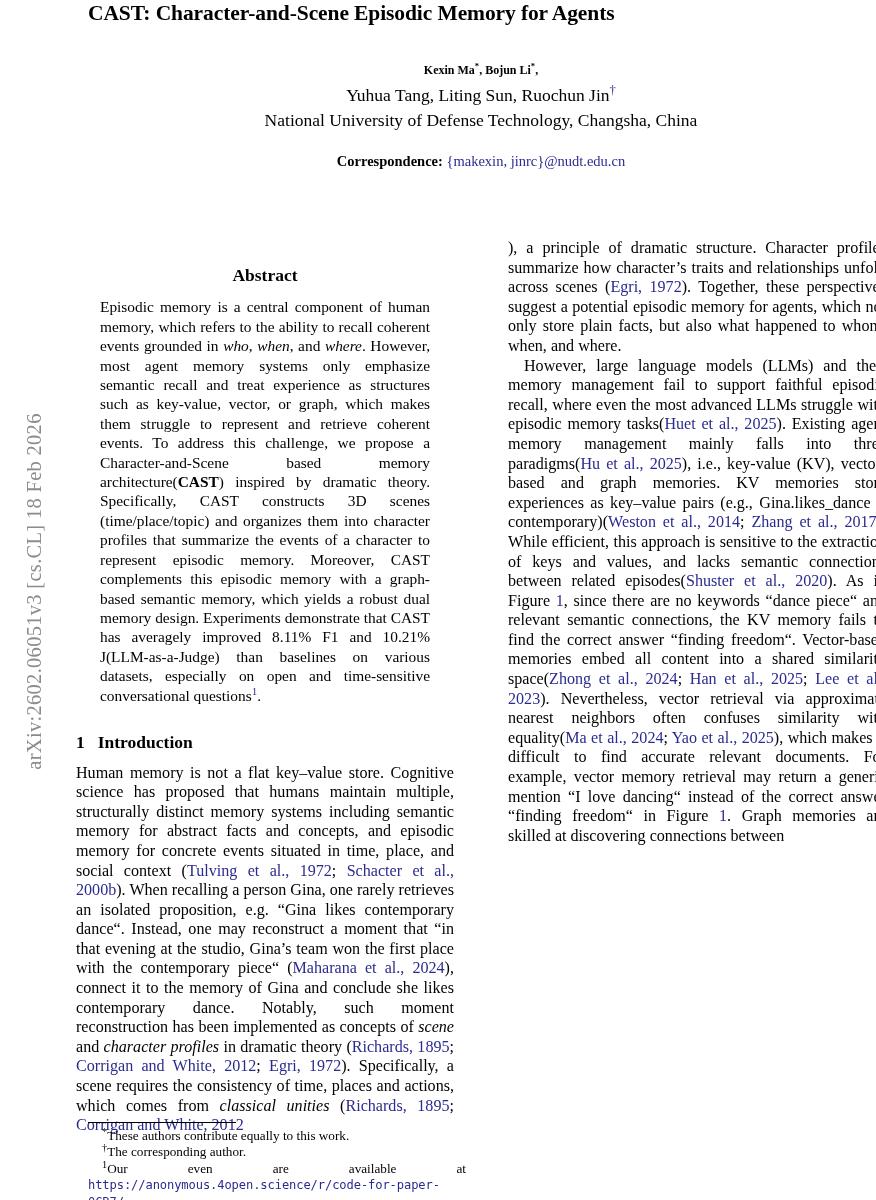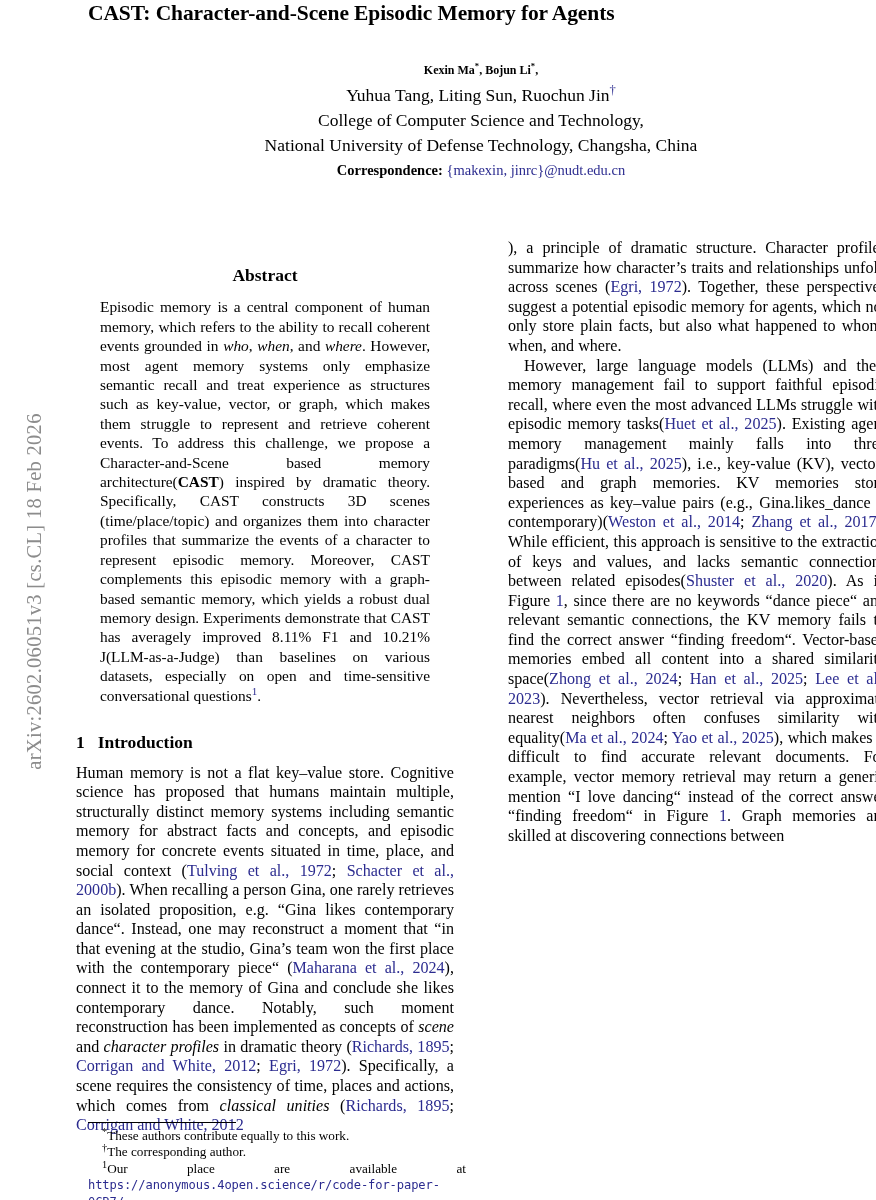--- a/index.html
+++ b/index.html
@@ -62,21 +62,21 @@
   }
   .auth-line-1 {
     font-size: 12px;
     font-weight: bold;
   }
   .auth-line-2, .auth-line-3, .auth-line-4 {
     font-size: 17.5px;
   }
   .corr-line {
     font-size: 14.5px;
-    margin-top: 0;
+    margin-top: 16px;
   }
   .corr-label { font-weight: bold; }
   sup.mark {
     font-size: 0.72em;
     vertical-align: super;
     line-height: 0;
   }
   sup.mark.blue { color: #2b2b8f; }
 
   .lnk { color: #2b2b8f; }
@@ -163,21 +163,20 @@
 
 <div id="arxiv-stamp">arXiv:2602.06051v3  [cs.CL]  18 Feb 2026</div>
 
 <div id="page">
 
   <div id="title">CAST: Character-and-Scene Episodic Memory for Agents</div>
 
   <div id="authors">
     <div class="auth-line-1"><span>Kexin Ma</span><sup class="mark">*</sup><span>, Bojun Li</span><sup class="mark">*</sup><span>,</span></div>
     <div class="auth-line-2"><span>Yuhua Tang, Liting Sun, Ruochun Jin</span><sup class="mark blue">†</sup></div>
-    <div class="auth-line-3">College of Computer Science and Technology,</div>
     <div class="auth-line-4">National University of Defense Technology, Changsha, China</div>
     <div class="corr-line"><span class="corr-label">Correspondence:</span> <span class="lnk">{makexin, jinrc}@nudt.edu.cn</span></div>
   </div>
 
   <div class="col" id="col-left">
 
     <div id="abstract-block">
       <div id="abstract-heading">Abstract</div>
       <div id="abstract-text"><span>Episodic memory is a central component of human memory, which refers to the ability to recall coherent events grounded in </span><i>who</i><span>, </span><i>when</i><span>, and </span><i>where</i><span>. However, most agent memory systems only emphasize semantic recall and treat experience as structures such as key-value, vector, or graph, which makes them struggle to represent and retrieve coherent events. To address this challenge, we propose a Character-and-Scene based memory architecture(</span><b>CAST</b><span>) inspired by dramatic theory. Specifically, CAST constructs 3D scenes (time/place/topic) and organizes them into character profiles that summarize the events of a character to represent episodic memory. Moreover, CAST complements this episodic memory with a graph-based semantic memory, which yields a robust dual memory design. Experiments demonstrate that CAST has averagely improved 8.11% F1 and 10.21% J(LLM-as-a-Judge) than baselines on various datasets, especially on open and time-sensitive conversational questions</span><sup class="mark blue">1</sup><span>.</span></div>
     </div>
@@ -190,16 +189,16 @@
 
   <div class="col" id="col-right">
     <p class="para first"><span>), a principle of dramatic structure. Character profiles summarize how character’s traits and relationships unfold across scenes (</span><span class="lnk">Egri, 1972</span><span>). Together, these perspectives suggest a potential episodic memory for agents, which not only store plain facts, but also what happened to whom, when, and where.</span><span></span></p>
     <p class="para"><span>However, large language models (LLMs) and their memory management fail to support faithful episodic recall, where even the most advanced LLMs struggle with episodic memory tasks(</span><span class="lnk">Huet et al., 2025</span><span>). Existing agent memory management mainly falls into three paradigms(</span><span class="lnk">Hu et al., 2025</span><span>), i.e., key-value (KV), vector-based and graph memories. KV memories store experiences as key–value pairs (e.g., Gina.likes_dance = contemporary)(</span><span class="lnk">Weston et al., 2014</span><span>; </span><span class="lnk">Zhang et al., 2017</span><span>). While efficient, this approach is sensitive to the extraction of keys and values, and lacks semantic connections between related episodes(</span><span class="lnk">Shuster et al., 2020</span><span>). As in Figure </span><span class="lnk">1</span><span>, since there are no keywords “dance piece“ and relevant semantic connections, the KV memory fails to find the correct answer “finding freedom“. Vector-based memories embed all content into a shared similarity space(</span><span class="lnk">Zhong et al., 2024</span><span>; </span><span class="lnk">Han et al., 2025</span><span>; </span><span class="lnk">Lee et al., 2023</span><span>). Nevertheless, vector retrieval via approximate nearest neighbors often confuses similarity with equality(</span><span class="lnk">Ma et al., 2024</span><span>; </span><span class="lnk">Yao et al., 2025</span><span>), which makes it difficult to find accurate relevant documents. For example, vector memory retrieval may return a generic mention “I love dancing“ instead of the correct answer “finding freedom“ in Figure </span><span class="lnk">1</span><span>. Graph memories are skilled at discovering connections between</span></p>
   </div>
 
   <div id="footnotes">
     <div id="footnote-rule"></div>
     <p class="fn"><sup>*</sup><span>These authors contribute equally to this work.</span></p>
     <p class="fn"><sup>†</sup><span>The corresponding author.</span></p>
-    <p class="fn"><sup>1</sup><span>Our place are available at </span><span class="mono">https://anonymous.4open.science/r/code-for-paper-0CB7/</span></p>
+    <p class="fn"><sup>1</sup><span>Our even are available at </span><span class="mono">https://anonymous.4open.science/r/code-for-paper-0CB7/</span></p>
   </div>
 
 </div>
 
 </body></html>

